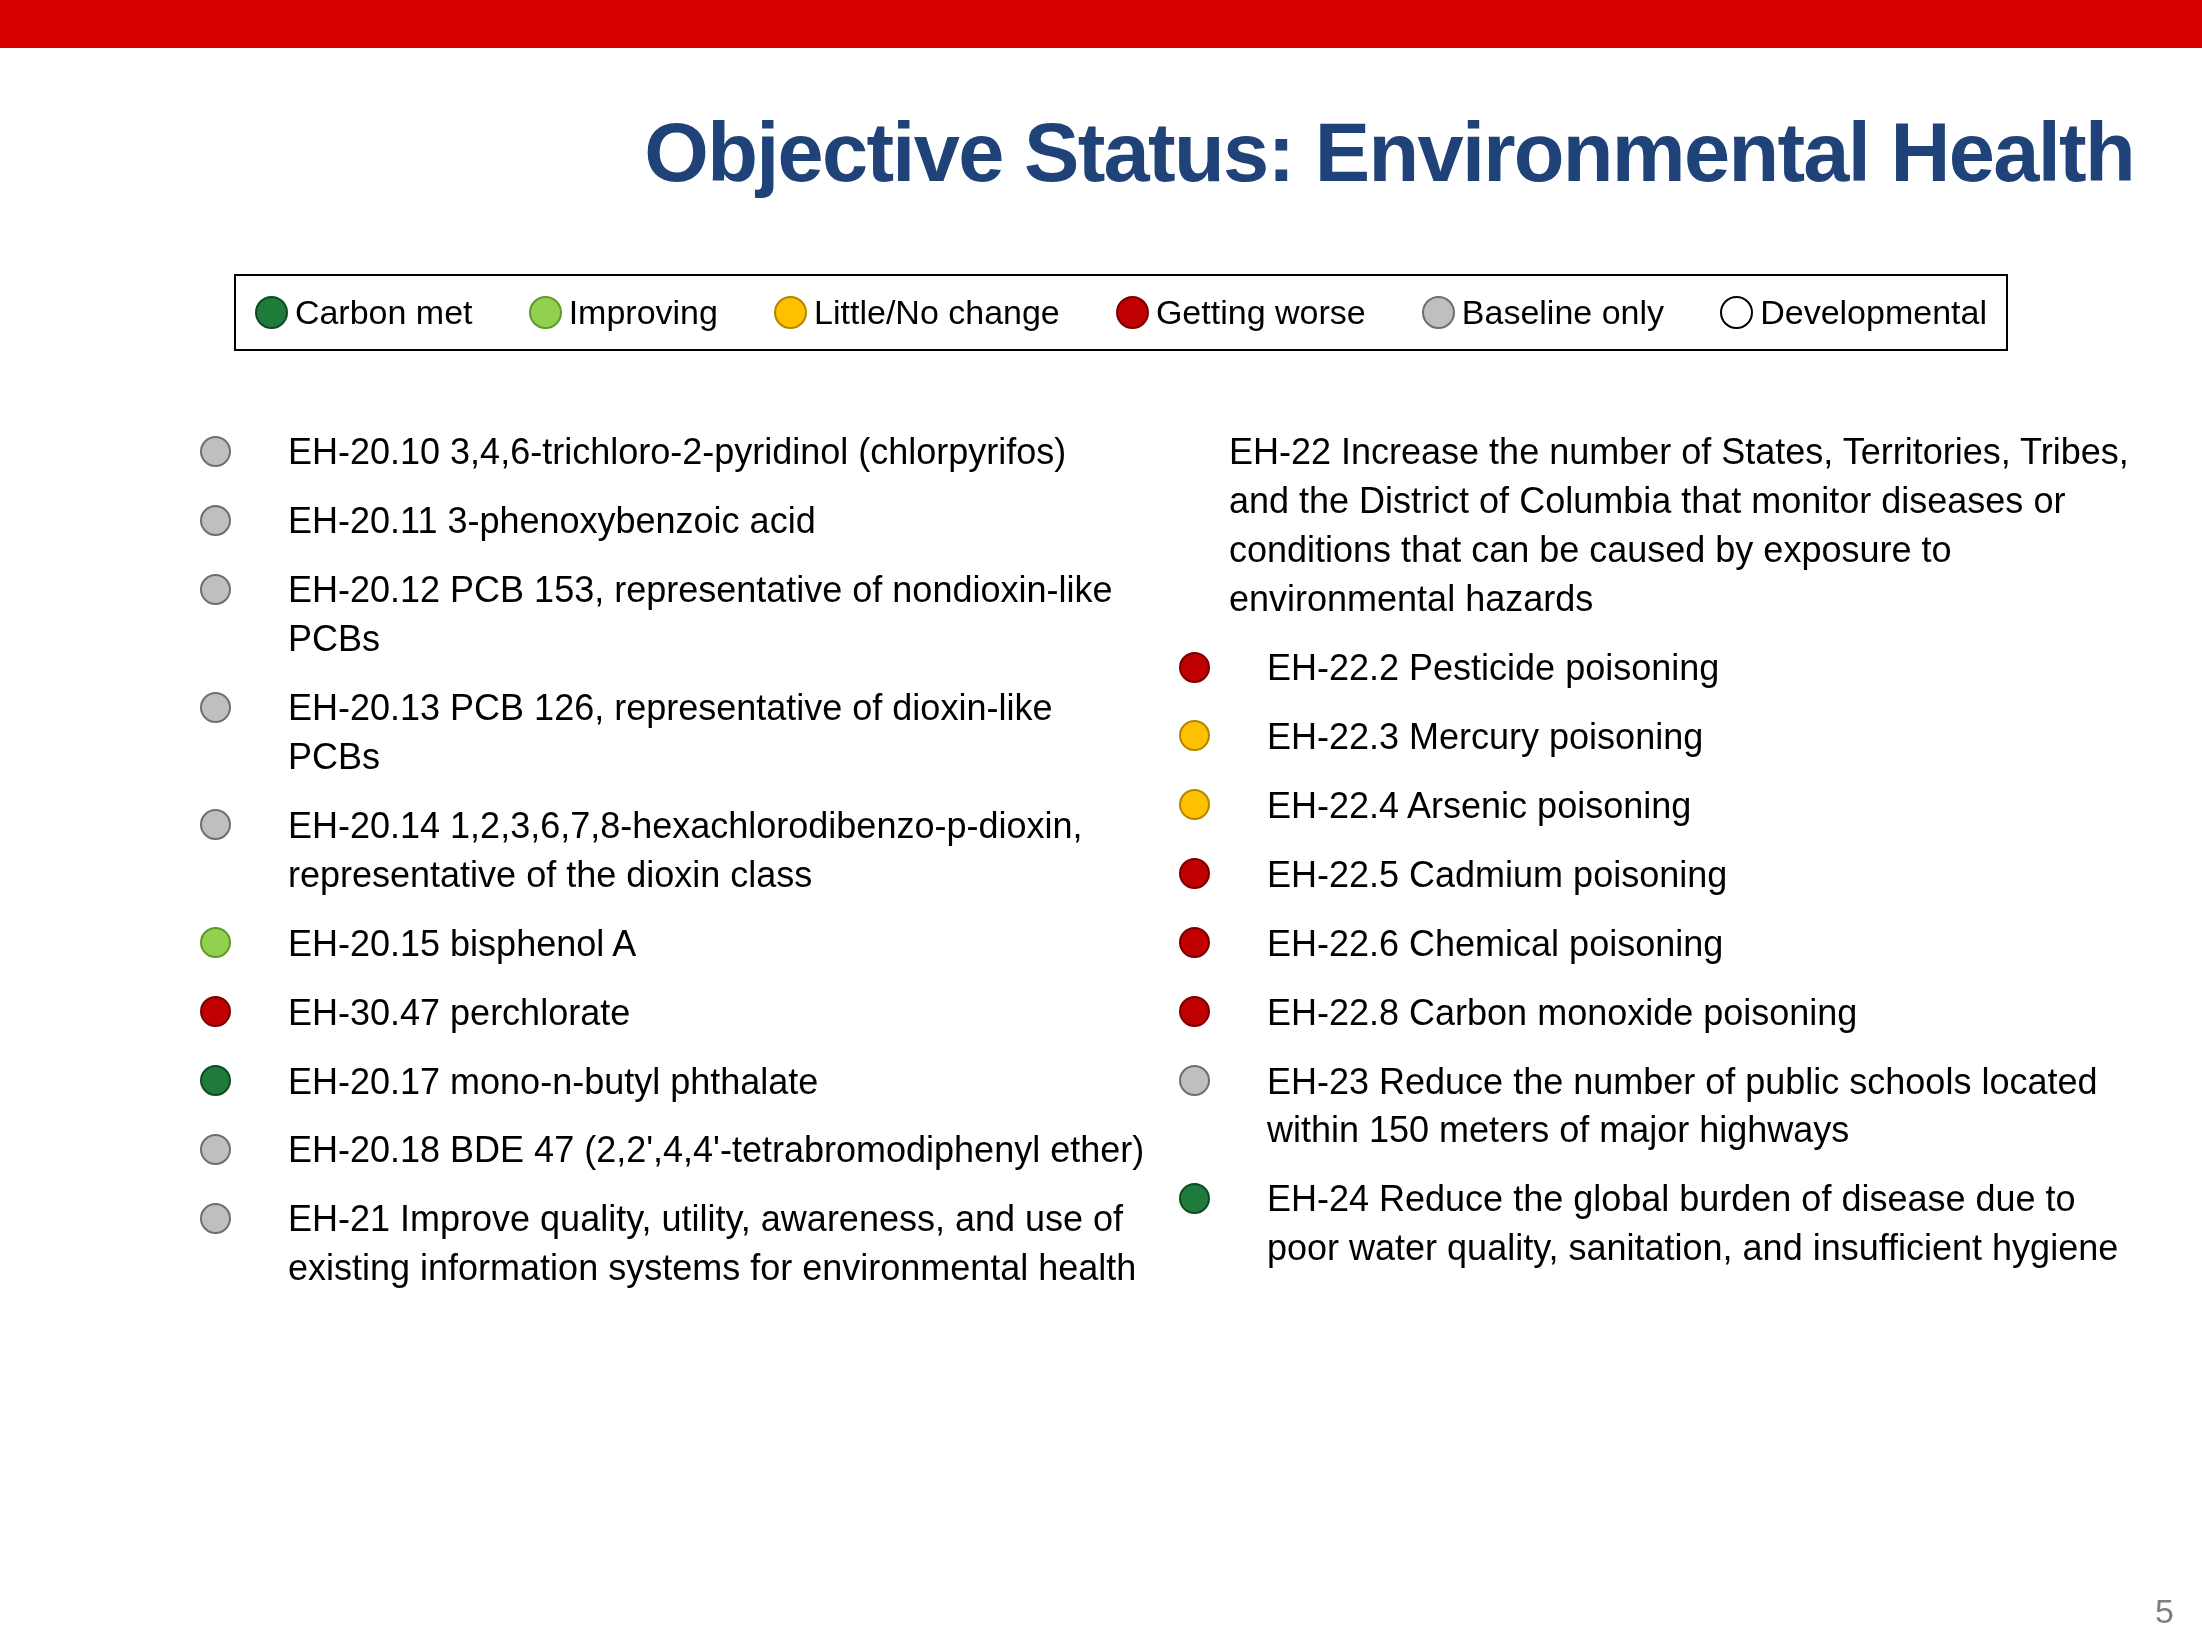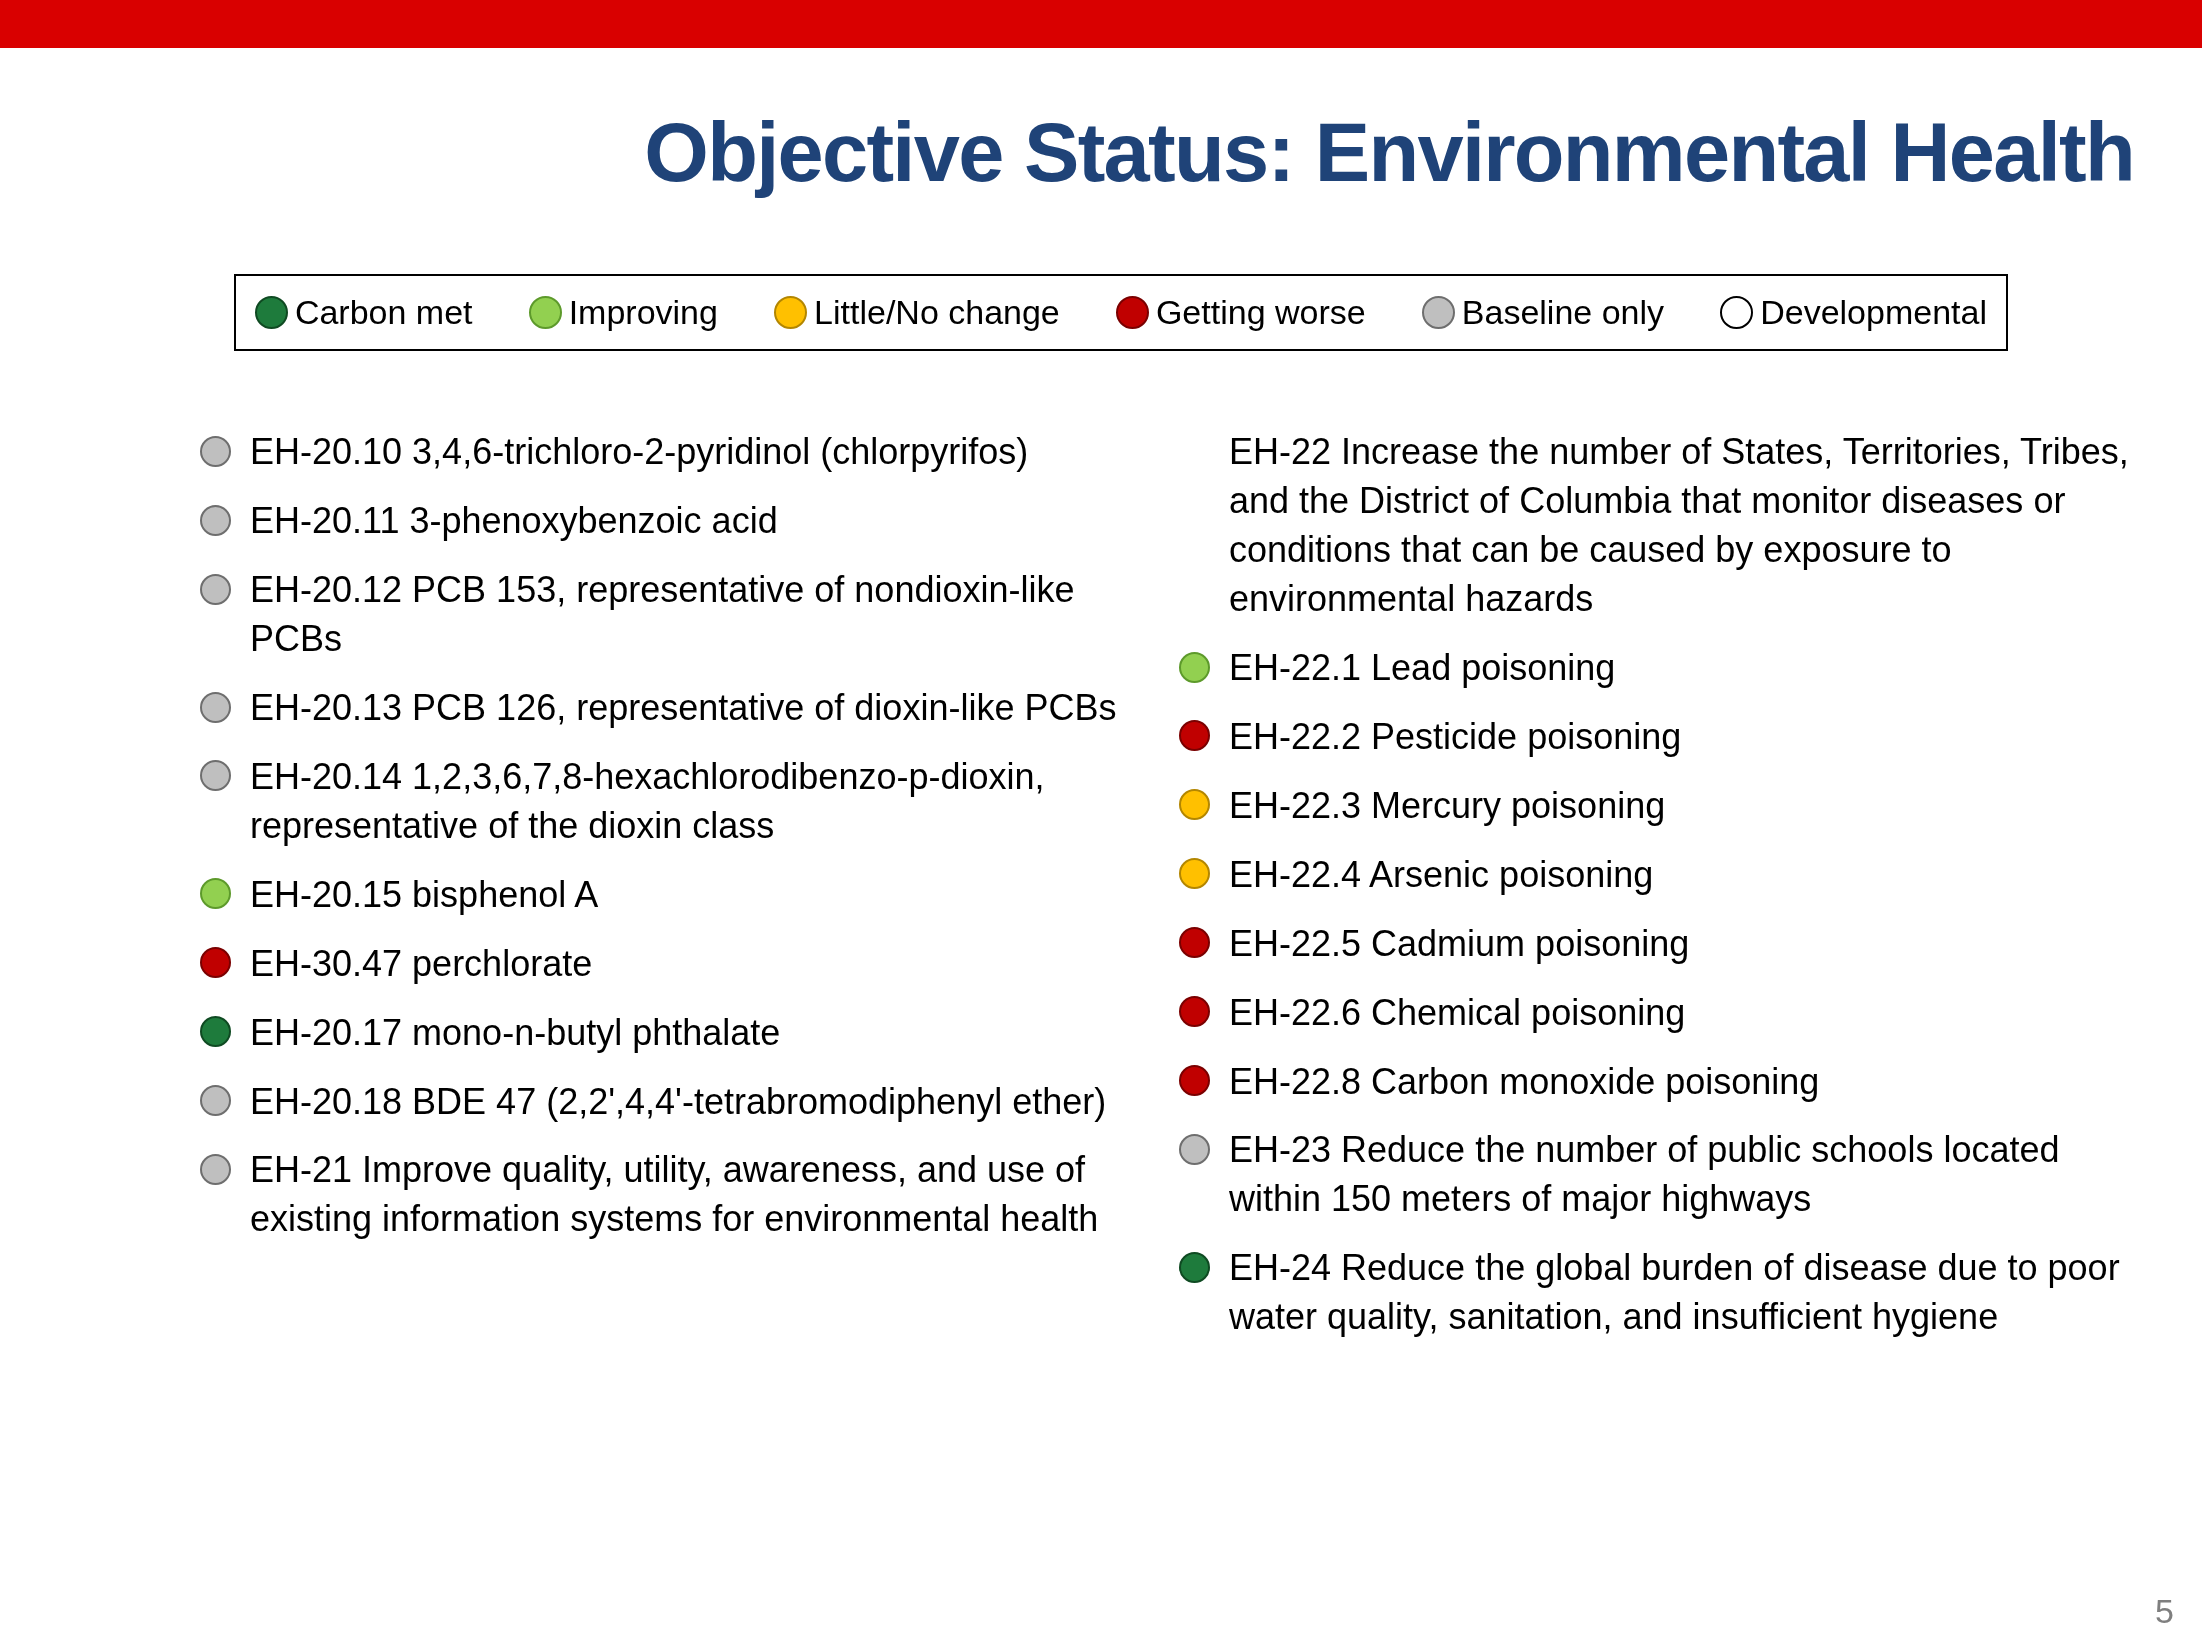--- a/index.html
+++ b/index.html
@@ -60,20 +60,21 @@
   }
   .col { display: flex; flex-direction: column; }
   .col-left  { width: 951px; margin-right: 28px; }
   .col-right { width: 967px; }
   .obj-item {
     display: flex;
     align-items: flex-start;
     margin-bottom: 20px;
     font-size: 36px;
     line-height: 1.36;
+    gap: 38px;
   }
   .item-dot {
     width: 31px; height: 31px;
     margin-right: 19px;
     margin-top: 7.7px;
   }
   .obj-item.no-bullet { padding-left: 50px; }
   .obj-text { flex: 1; }
   .page-number {
     position: absolute;
@@ -158,24 +159,20 @@
         <div class="obj-item">
           <span class="dot item-dot" style="background: rgb(191, 191, 191); border-color: rgb(110, 110, 110);"></span>
           <span class="obj-text">EH-21 Improve quality, utility, awareness, and use of existing information systems for environmental health</span>
         </div>
       </div>
     <div class="col col-right">
         <div class="obj-item no-bullet">
           <span class="obj-text">EH-22 Increase the number of States, Territories, Tribes, and the District of Columbia that monitor diseases or conditions that can be caused by exposure to environmental hazards</span>
         </div>
         <div class="obj-item">
-          <span class="dot item-dot" style="background: rgb(146, 208, 80); border-color: rgb(93, 154, 43);"></span>
-          <span class="obj-text">EH-22.1 Lead poisoning</span>
-        </div>
-        <div class="obj-item">
           <span class="dot item-dot" style="background: rgb(192, 0, 0); border-color: rgb(122, 0, 0);"></span>
           <span class="obj-text">EH-22.2 Pesticide poisoning</span>
         </div>
         <div class="obj-item">
           <span class="dot item-dot" style="background: rgb(255, 192, 0); border-color: rgb(179, 134, 0);"></span>
           <span class="obj-text">EH-22.3 Mercury poisoning</span>
         </div>
         <div class="obj-item">
           <span class="dot item-dot" style="background: rgb(255, 192, 0); border-color: rgb(179, 134, 0);"></span>
           <span class="obj-text">EH-22.4 Arsenic poisoning</span>

